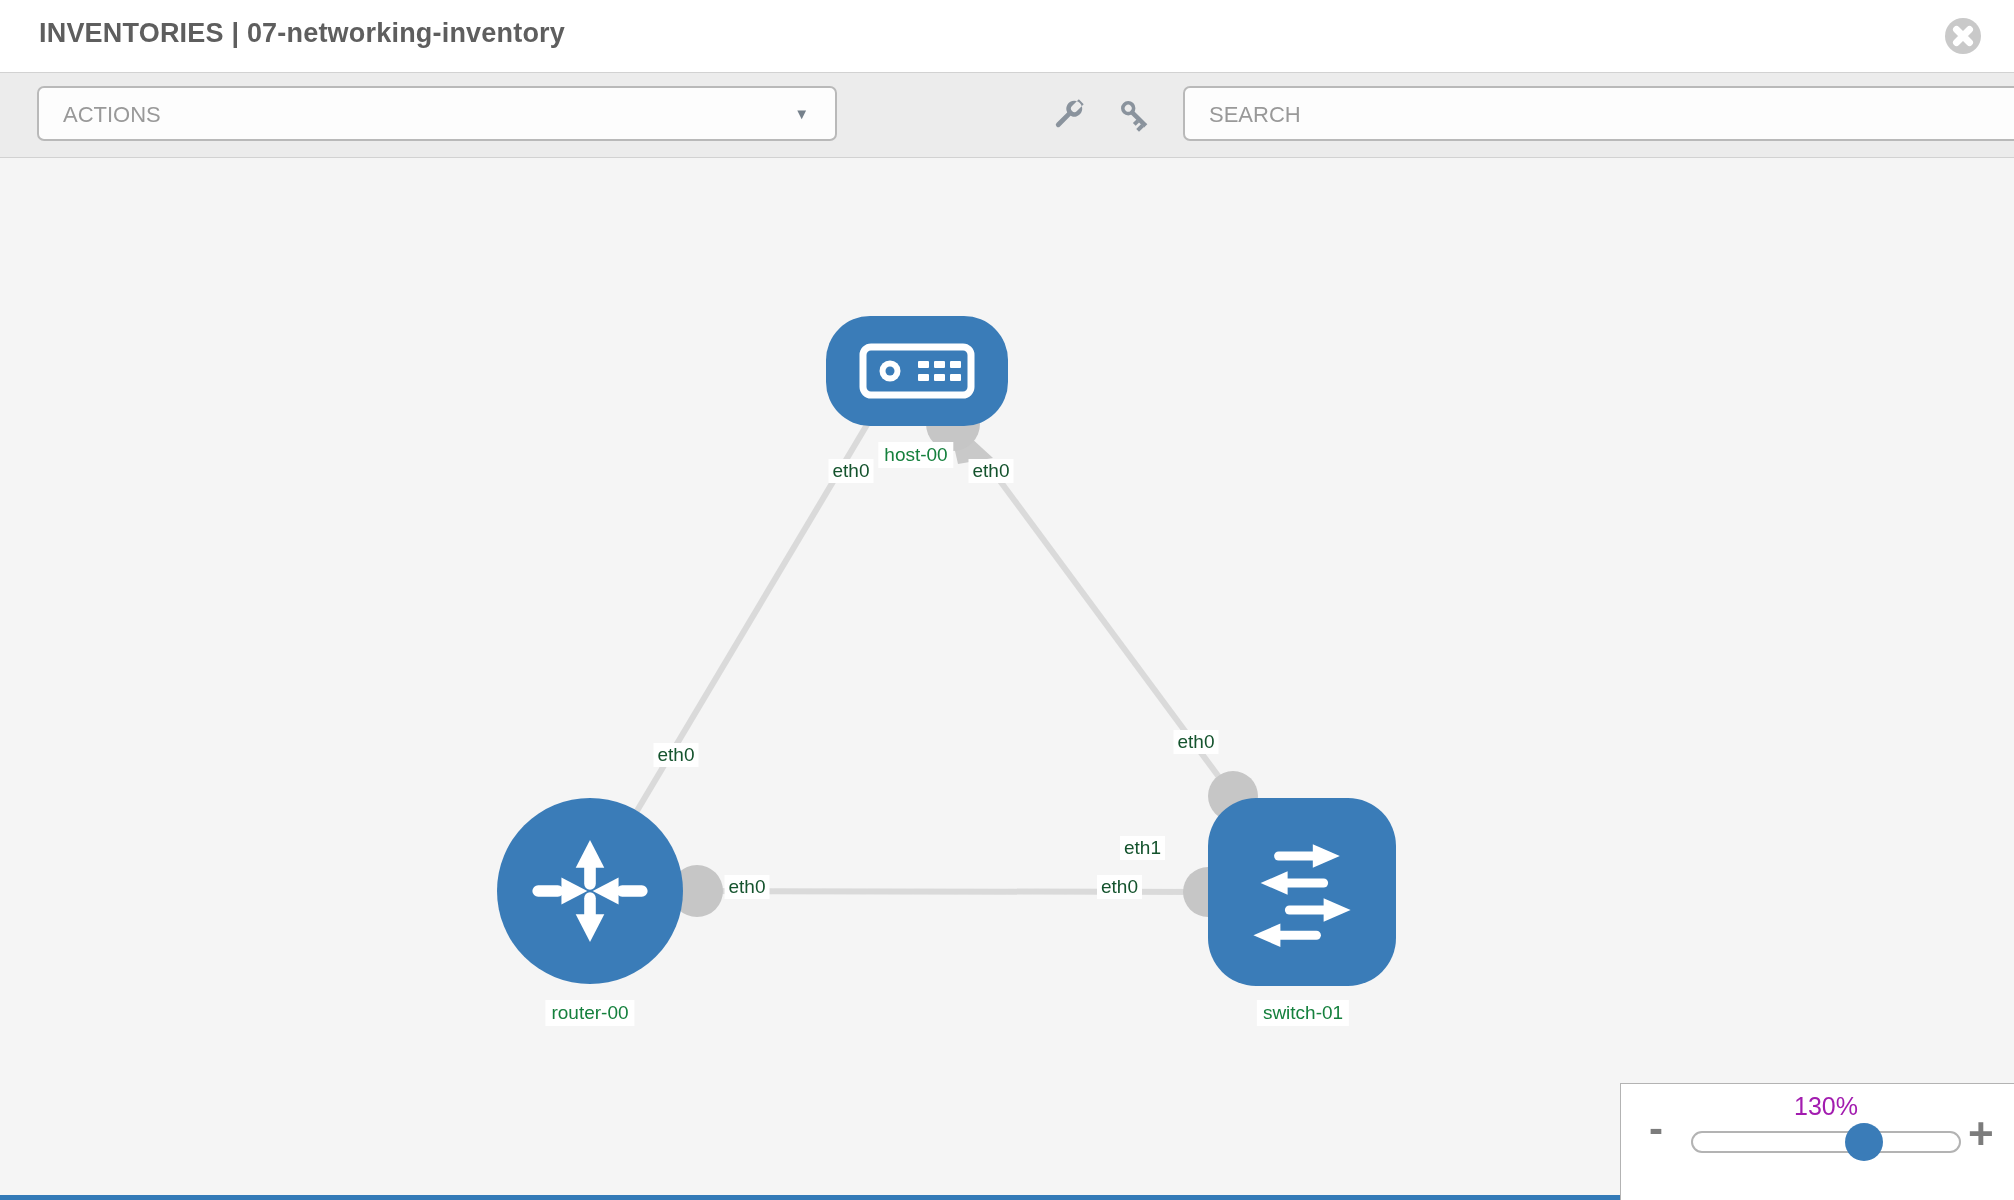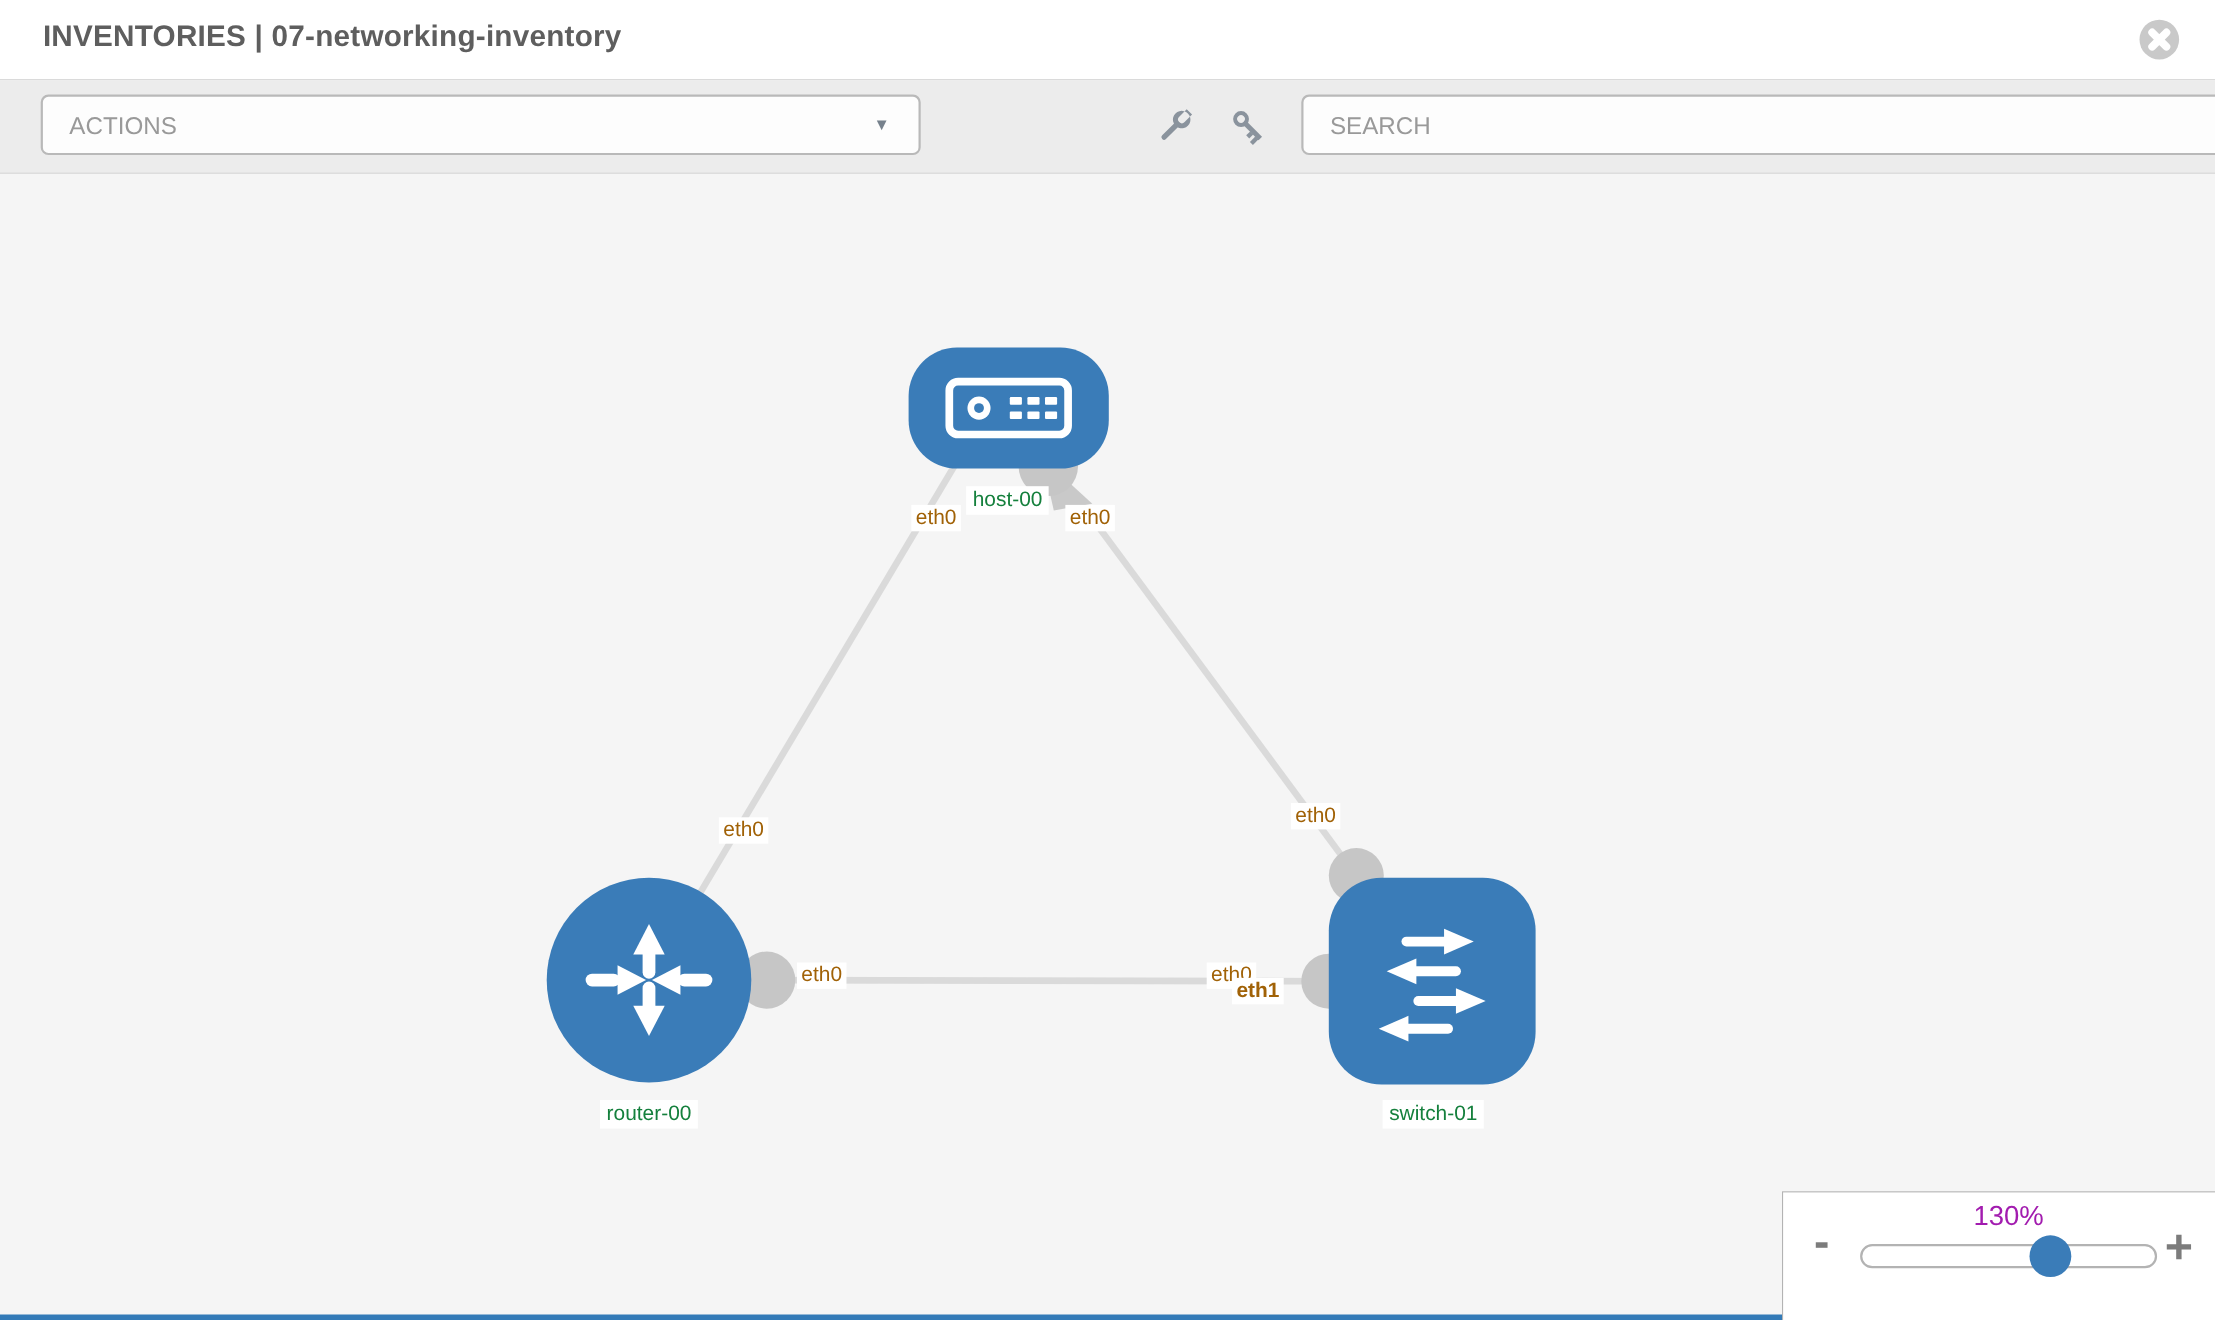--- a/index.html
+++ b/index.html
@@ -25,21 +25,21 @@
   
   .canvas{position:absolute;left:0;top:158px;width:2014px;height:1042px;background:#f5f5f5;}
   .linklayer{position:absolute;left:0;top:0;}
 
   .node{position:absolute;background:#3a7cb8;display:flex;align-items:center;justify-content:center;cursor:pointer;}
   .node-host{left:826px;top:158px;width:182px;height:110px;border-radius:44px;}
   .node-router{left:497px;top:640px;width:186px;height:186px;border-radius:50%;}
   .node-switch{left:1208px;top:640px;width:188px;height:188px;border-radius:48px;}
 
   .node-label{position:absolute;transform:translateX(-50%);background:#fff;color:#15803d;font-size:19px;padding:2px 6px;white-space:nowrap;z-index:8;}
-  .if-label{position:absolute;transform:translateX(-50%);background:#fff;color:#a16207;font-size:19px;padding:1px 4px;white-space:nowrap;z-index:6;}
+  .if-label{position:absolute;transform:translateX(-50%);background:#fff;color:#14532d;font-size:19px;padding:1px 4px;white-space:nowrap;z-index:6;}
   .if-label.raw{transform:none;}
 
   
   .zoom-panel{position:absolute;left:1620px;top:1083px;width:420px;height:140px;background:#fff;border:1px solid #b3b3b3;box-sizing:border-box;z-index:20;}
   .zoom-value{position:absolute;left:70px;top:8px;width:270px;text-align:center;font-size:25px;color:#a21caf;}
   .zoom-minus{position:absolute;left:28px;top:24px;font-size:42px;font-weight:700;color:#7c7c7c;cursor:pointer;line-height:42px;}
   .zoom-plus{position:absolute;left:347px;top:29px;font-size:44px;font-weight:700;color:#7c7c7c;cursor:pointer;line-height:42px;}
   .zoom-track{position:absolute;left:70px;top:47px;width:270px;height:22px;background:#fff;border:2px solid #b3b3b3;border-radius:13px;box-sizing:border-box;cursor:pointer;}
   .zoom-thumb{position:absolute;left:224px;top:39px;width:38px;height:38px;border-radius:50%;background:#3a7cb8;cursor:grab;}
 
@@ -160,21 +160,21 @@
     <div class="node-label" style="left:916px;top:284px;">host-00</div>
     <div class="node-label" style="left:590px;top:842px;">router-00</div>
     <div class="node-label" style="left:1303px;top:842px;">switch-01</div>
 
     <div class="if-label" style="left:851px;top:301px;z-index:7;">eth0</div>
     <div class="if-label" style="left:991px;top:301px;">eth0</div>
     <div class="if-label" style="left:676px;top:585px;">eth0</div>
     <div class="if-label" style="left:747px;top:717px;">eth0</div>
     <div class="if-label" style="left:1196px;top:572px;">eth0</div>
     <div class="if-label raw" style="left:1097px;top:717px;z-index:5;">eth0</div>
-    <div class="if-label raw" style="left:1120px;top:731px;z-index:6;font-weight:bold;">eth1</div>
+    <div class="if-label raw" style="left:1120px;top:678px;z-index:6;">eth1</div>
   </div>
 
   <div class="zoom-panel">
     <div class="zoom-value">130%</div>
     <div class="zoom-minus">-</div>
     <div class="zoom-track"></div>
     <div class="zoom-thumb"></div>
     <div class="zoom-plus">+</div>
   </div>
 

